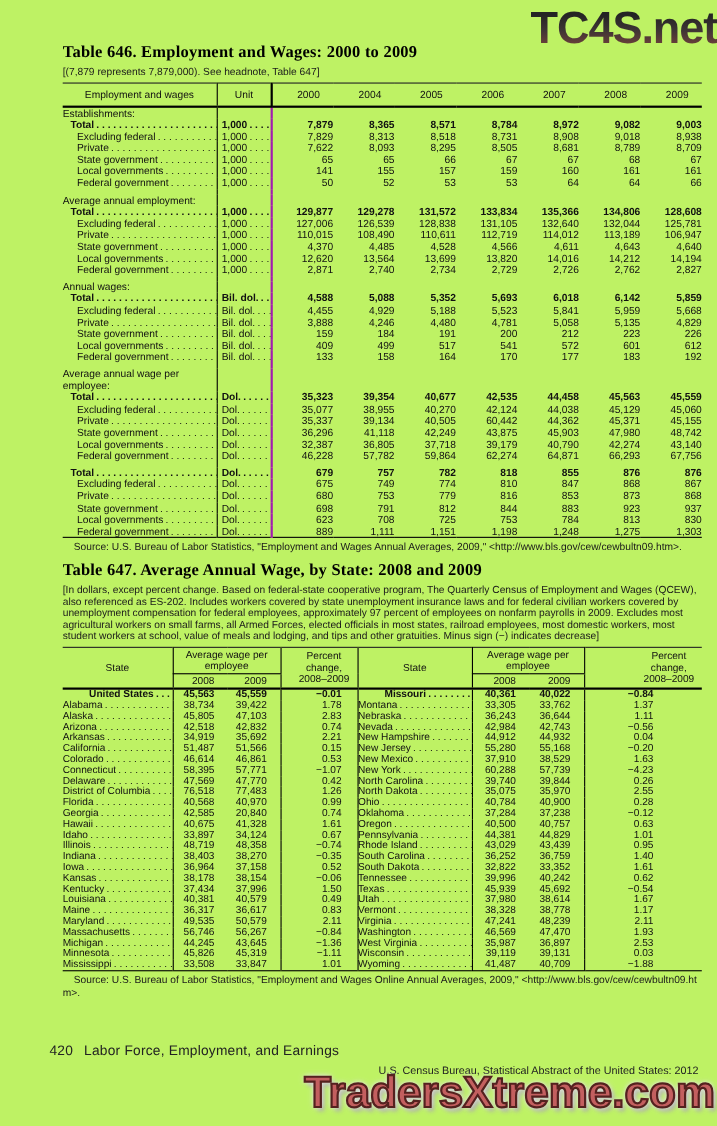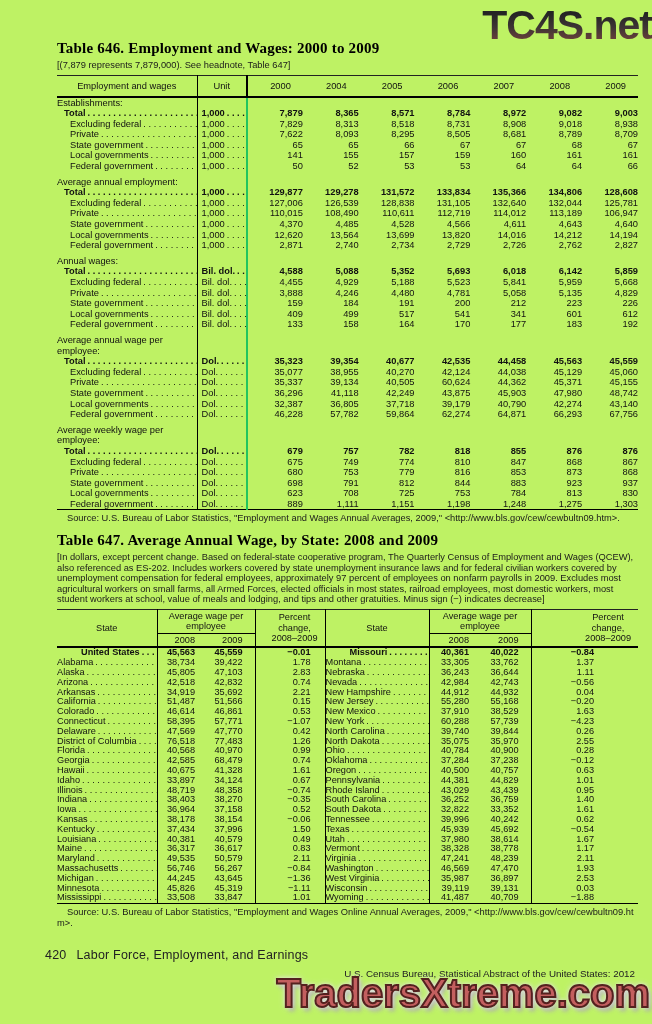--- a/index.html
+++ b/index.html
@@ -16,21 +16,21 @@
   .t647-title{margin-top:8px;}
 
   table{width:100%;border-collapse:collapse;table-layout:fixed;}
   .t646{font-size:9.3px;border-top:1px solid #222;border-bottom:1.5px solid #000;}
   .t646 th{font-weight:400;line-height:20px;border-bottom:2px solid #000;padding:0;vertical-align:bottom;}
   .t646 td{padding:0;line-height:10.6px;vertical-align:bottom;}
   .lh{border-right:1px solid #000;text-align:center;}
   .uh{border-right:2px solid #000;text-align:center;}
   .yh{text-align:right;padding-right:12px !important;}
   .lc{border-right:1px solid #000;}
-  .uc{border-right:2px solid #22c55e;padding-left:4px !important;margin-left:16px;}
+  .uc{border-right:2px solid #a21caf;padding-left:4px !important;margin-left:16px;}
   .num{text-align:right;padding-right:12px;}
   .i1{padding-left:7px !important;}
   .i2{padding-left:13px !important;}
   .hd{padding-left:0;}
   tr.b td{font-weight:700;}
   tr.sp td{height:5px;}
   .lead{display:flex;}
   .lead .txt{white-space:nowrap;}
   .lead .dots{flex:1;overflow:hidden;white-space:nowrap;padding-left:2px;}
   .lead .dots::after{content:". . . . . . . . . . . . . . . . . . . . . . . . . . . . . . . . . . . . . . . . . . . . . . . . . .";}
@@ -477,21 +477,21 @@
             <td class="uc">
               <span class="lead">
                 <span class="txt">Bil. dol.</span>
                 <span class="dots"></span>
               </span>
             </td>
             <td class="num">409</td>
             <td class="num">499</td>
             <td class="num">517</td>
             <td class="num">541</td>
-            <td class="num">341</td>
+            <td class="num">572</td>
             <td class="num">601</td>
             <td class="num">612</td>
           </tr>
           <tr>
             <td class="lc i2">
               <span class="lead">
                 <span class="txt">Federal government</span>
                 <span class="dots"></span>
               </span>
             </td>
@@ -570,21 +570,21 @@
             </td>
             <td class="uc">
               <span class="lead">
                 <span class="txt">Dol.</span>
                 <span class="dots"></span>
               </span>
             </td>
             <td class="num">35,337</td>
             <td class="num">39,134</td>
             <td class="num">40,505</td>
-            <td class="num">60,624</td>
+            <td class="num">60,442</td>
             <td class="num">44,362</td>
             <td class="num">45,371</td>
             <td class="num">45,155</td>
           </tr>
           <tr>
             <td class="lc i2">
               <span class="lead">
                 <span class="txt">State government</span>
                 <span class="dots"></span>
               </span>
@@ -640,25 +640,20 @@
             <td class="num">46,228</td>
             <td class="num">57,782</td>
             <td class="num">59,864</td>
             <td class="num">62,274</td>
             <td class="num">64,871</td>
             <td class="num">66,293</td>
             <td class="num">67,756</td>
           </tr>
           <tr class="sp">
             <td class="lc"></td>
-            <td class="uc"></td>
-            <td colspan="7"></td>
-          </tr>
-          <tr>
-            <td class="lc hd">Average weekly wage per employee:</td>
             <td class="uc"></td>
             <td colspan="7"></td>
           </tr>
           <tr class="b">
             <td class="lc i1">
               <span class="lead">
                 <span class="txt">Total</span>
                 <span class="dots"></span>
               </span>
             </td>
@@ -1038,21 +1033,21 @@
             <td class="num bl rpct">0.28</td>
           </tr>
           <tr>
             <td class="st brd">
               <span class="lead">
                 <span class="txt">Georgia</span>
                 <span class="dots"></span>
               </span>
             </td>
             <td class="num">42,585</td>
-            <td class="num">68,479</td>
+            <td class="num">20,840</td>
             <td class="num bl lpct">0.74</td>
             <td class="st bl brd">
               <span class="lead">
                 <span class="txt">Oklahoma</span>
                 <span class="dots"></span>
               </span>
             </td>
             <td class="num">37,284</td>
             <td class="num">37,238</td>
             <td class="num bl rpct">−0.12</td>

